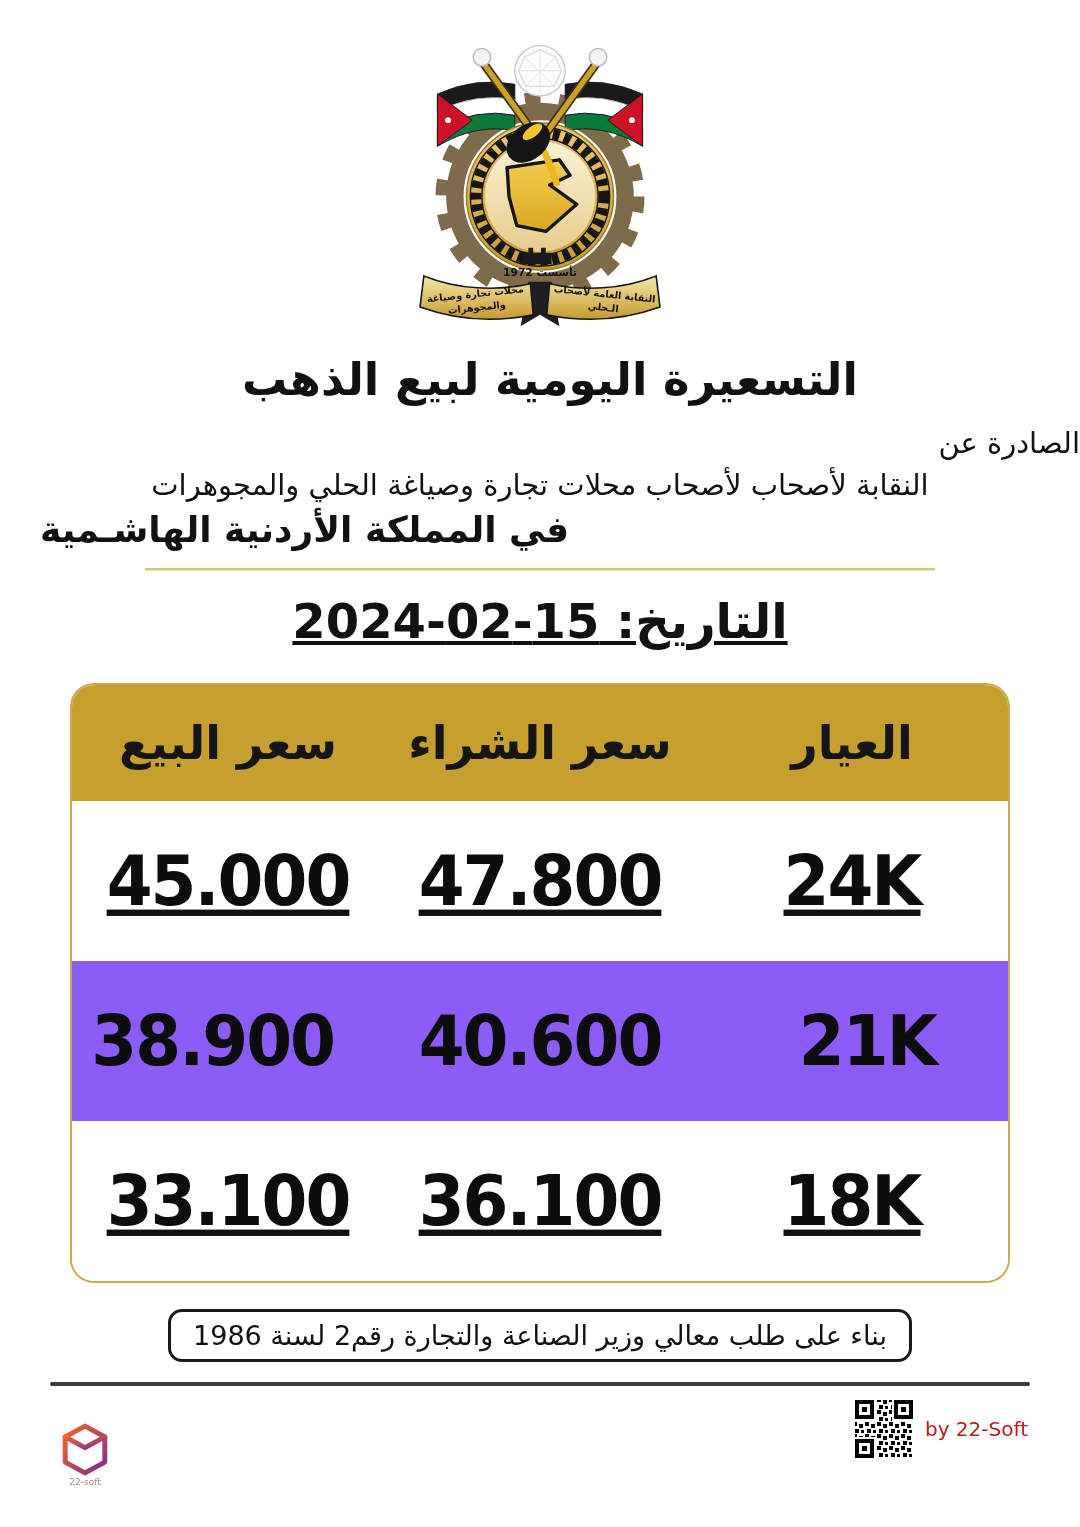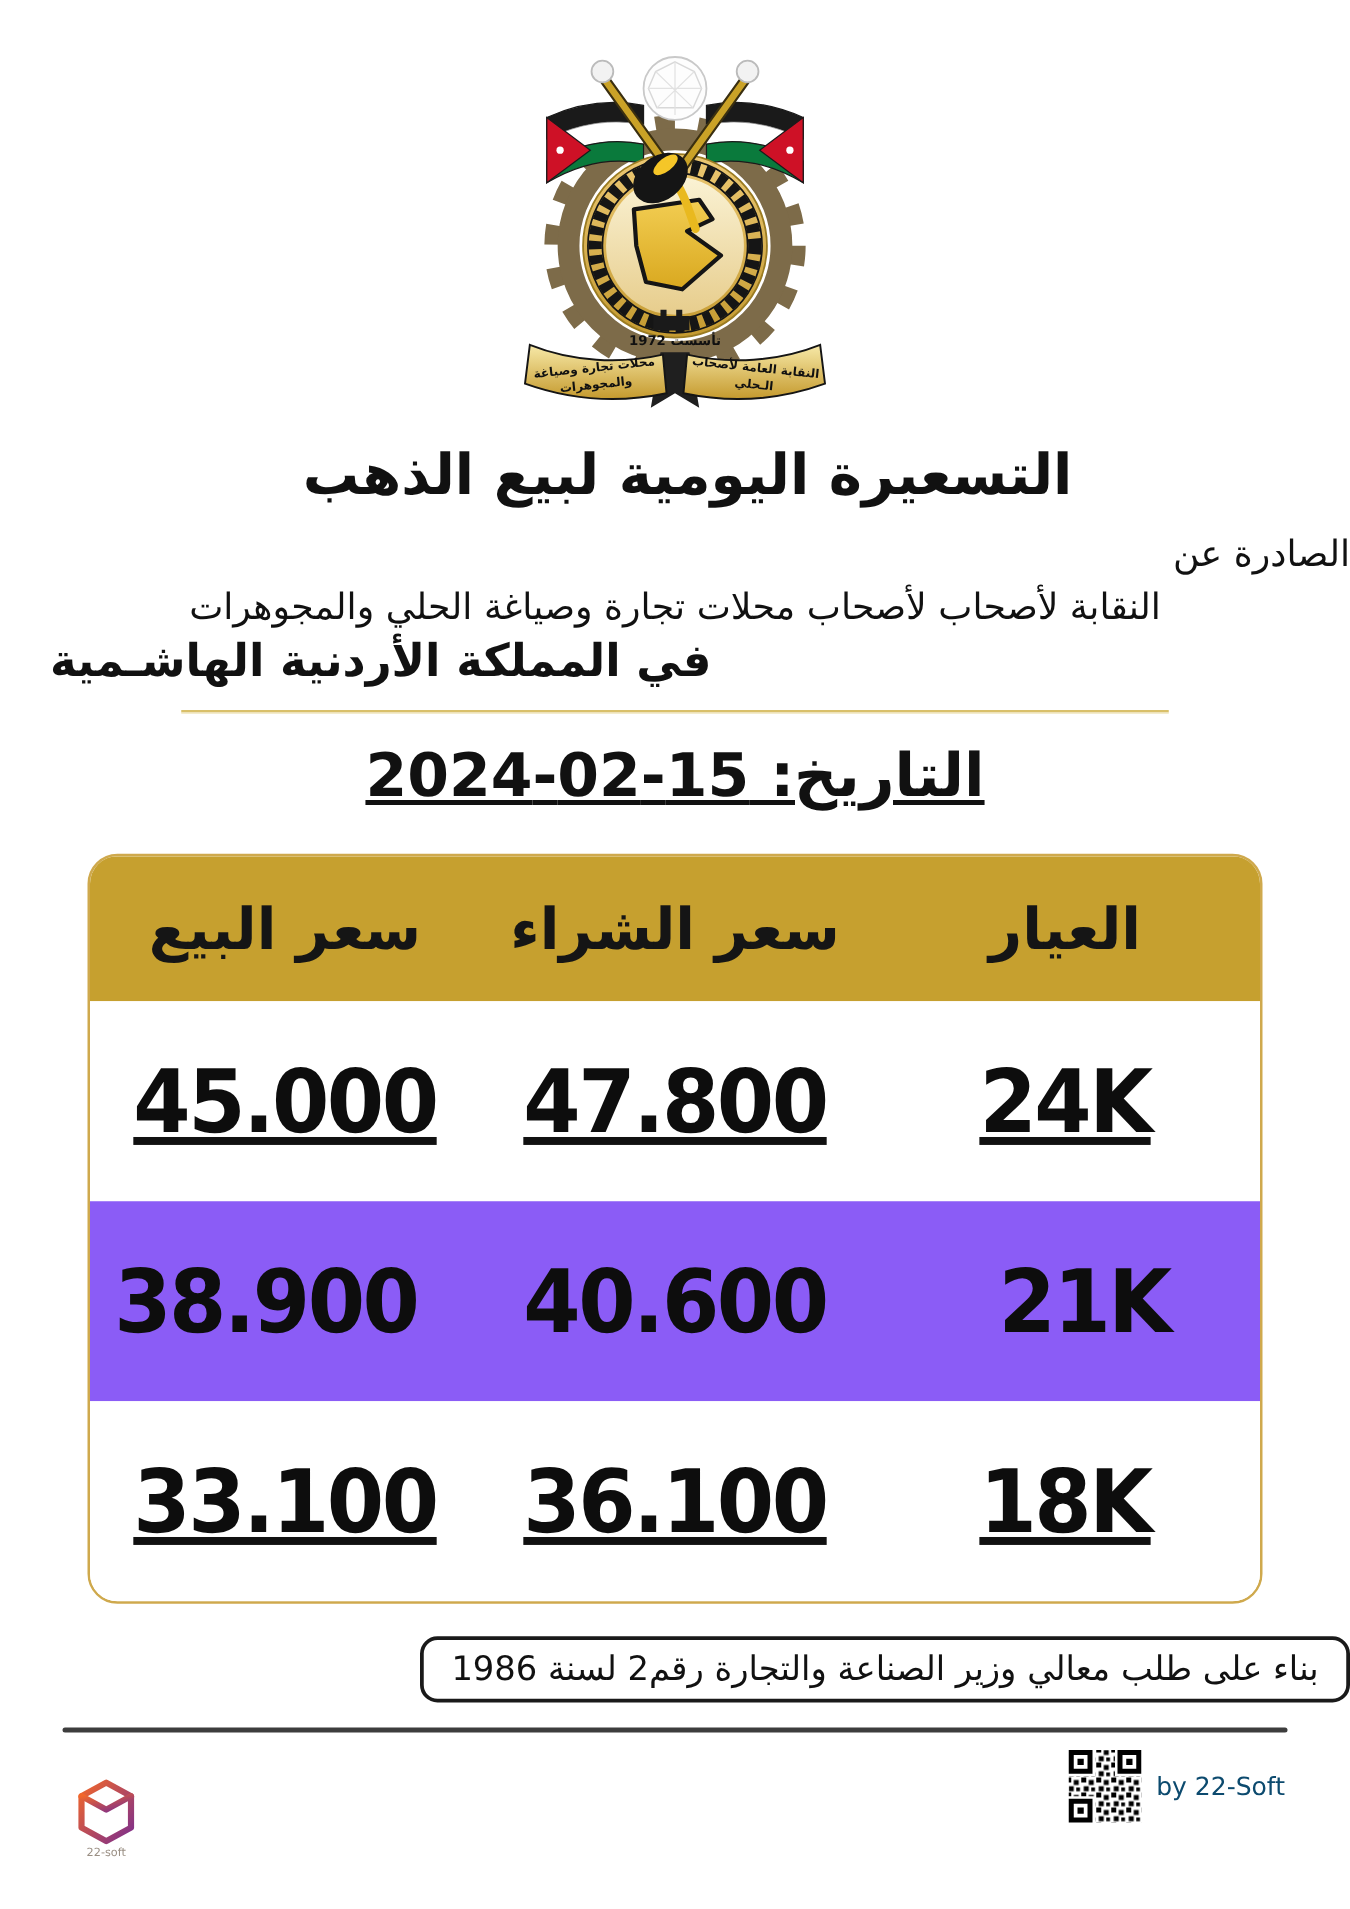--- a/index.html
+++ b/index.html
@@ -46,33 +46,33 @@
   }
   .pt-body-row{height:160px;}
   .row-white{background:#ffffff;text-decoration:underline;}
   .row-cream{background:#8b5cf6;gap:46px;}
   .num{
     font-size:66px;font-weight:800;text-align:center;color:#0d0d0d;
     letter-spacing:-2px;transform:scaleY(1.06);
   }
 
   
-  .note-wrap{text-align:right;margin-top:26px;}
+  .note-wrap{text-align:center;margin-top:26px;}
   .note-box{
     display:inline-block;direction:rtl;
     border:3px solid #1a1a1a;border-radius:14px;
     padding:8px 22px;font-size:27px;color:#111;background:#fff;
   }
 
   
   .footer-rule{width:980px;height:4px;background:#3d3d3d;margin:20px auto 0;border-radius:2px;}
   .footer{position:relative;height:110px;margin-top:8px;}
   .brand-block{position:absolute;left:58px;top:24px;text-align:center;}
   .qr-block{position:absolute;right:52px;top:4px;display:flex;align-items:center;gap:10px;}
-  .qr-credit{font-size:20px;color:#0c4a6e;}
+  .qr-credit{font-size:20px;color:#b91c1c;}
 </style>
 </head>
 <body>
 
 <div class="page">
 
   <div class="logo-wrap">
     <svg viewBox="0 0 260 310" width="252" height="300">
       <defs>
         <linearGradient id="goldRing" x1="0" y1="0" x2="0" y2="1">

